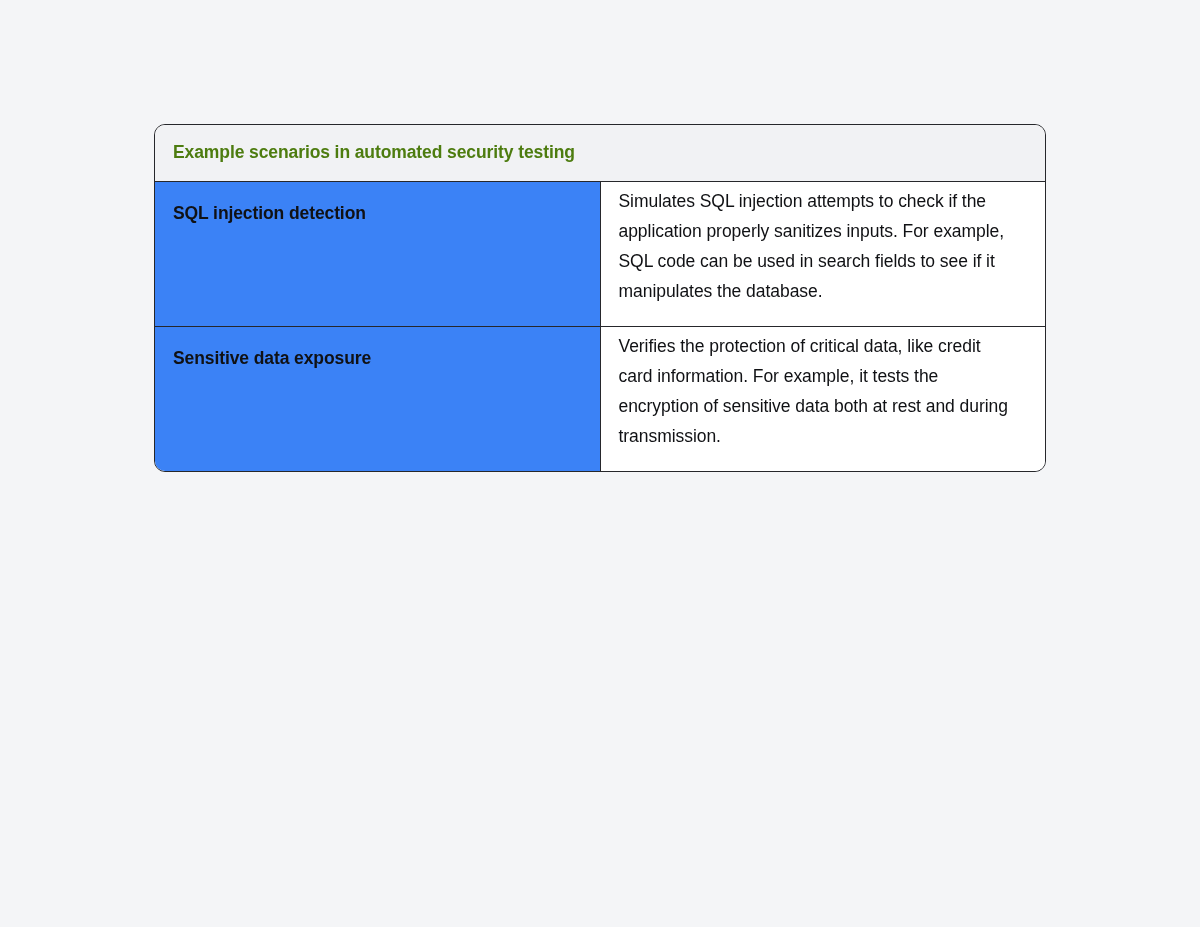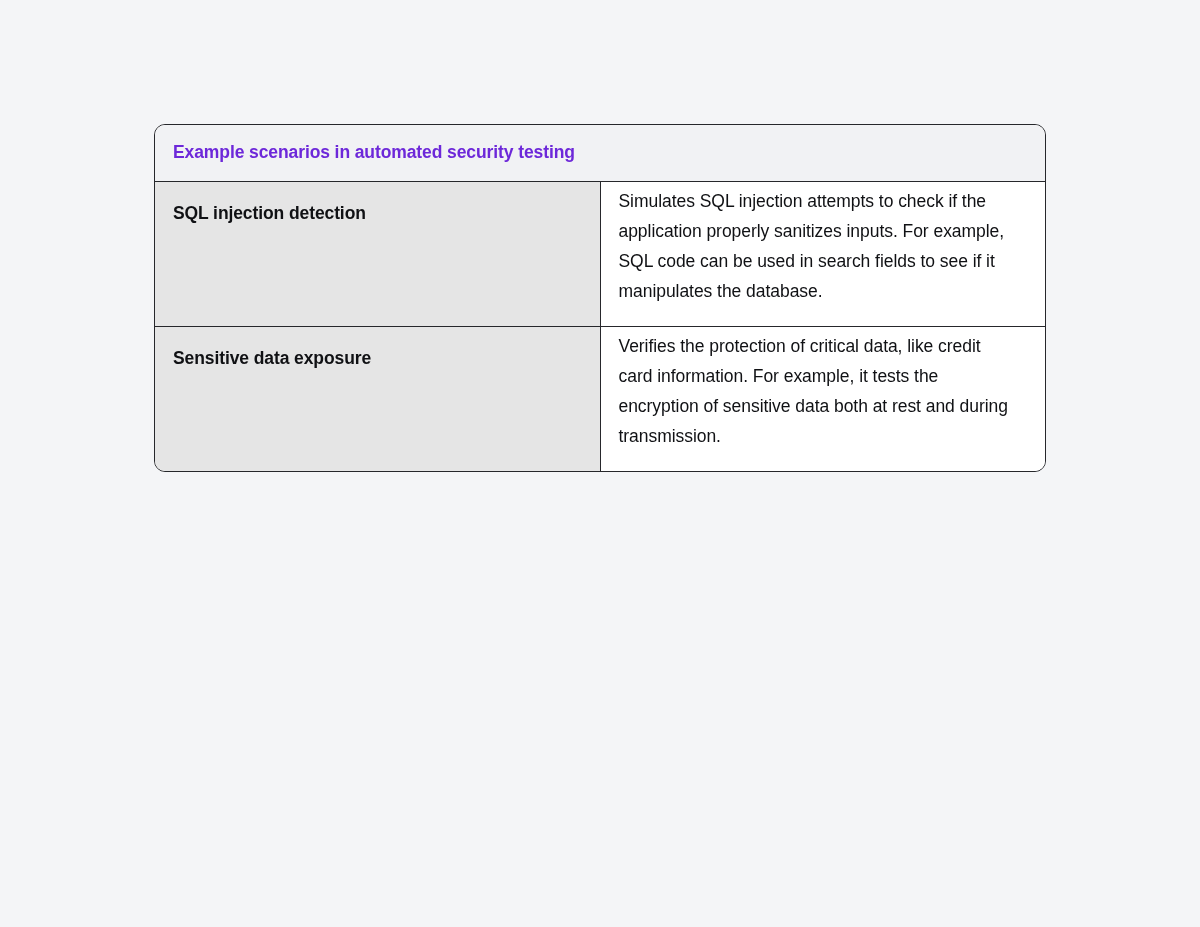--- a/index.html
+++ b/index.html
@@ -41,30 +41,30 @@
   }
 
   
   .table-header-cell {
     background: #f1f2f4;
     border-bottom: 1px solid #26272b;
     padding: 17px 0 18px 18px;
     height: 55px;
     font-size: 17.5px;
     font-weight: bold;
-    color: #6d28d9;
+    color: #4d7c0f;
     letter-spacing: -0.1px;
     text-align: left;
     vertical-align: middle;
   }
 
   
   .row-term {
     width: 353px;
-    background: #e5e5e5;
+    background: #3b82f6;
     border-right: 1px solid #26272b;
     border-bottom: 1px solid #26272b;
     padding: 17px 29px 20px 18px;
     vertical-align: top;
     font-size: 17.5px;
     font-weight: bold;
     line-height: 28px;
     color: #101114;
     letter-spacing: -0.1px;
   }

